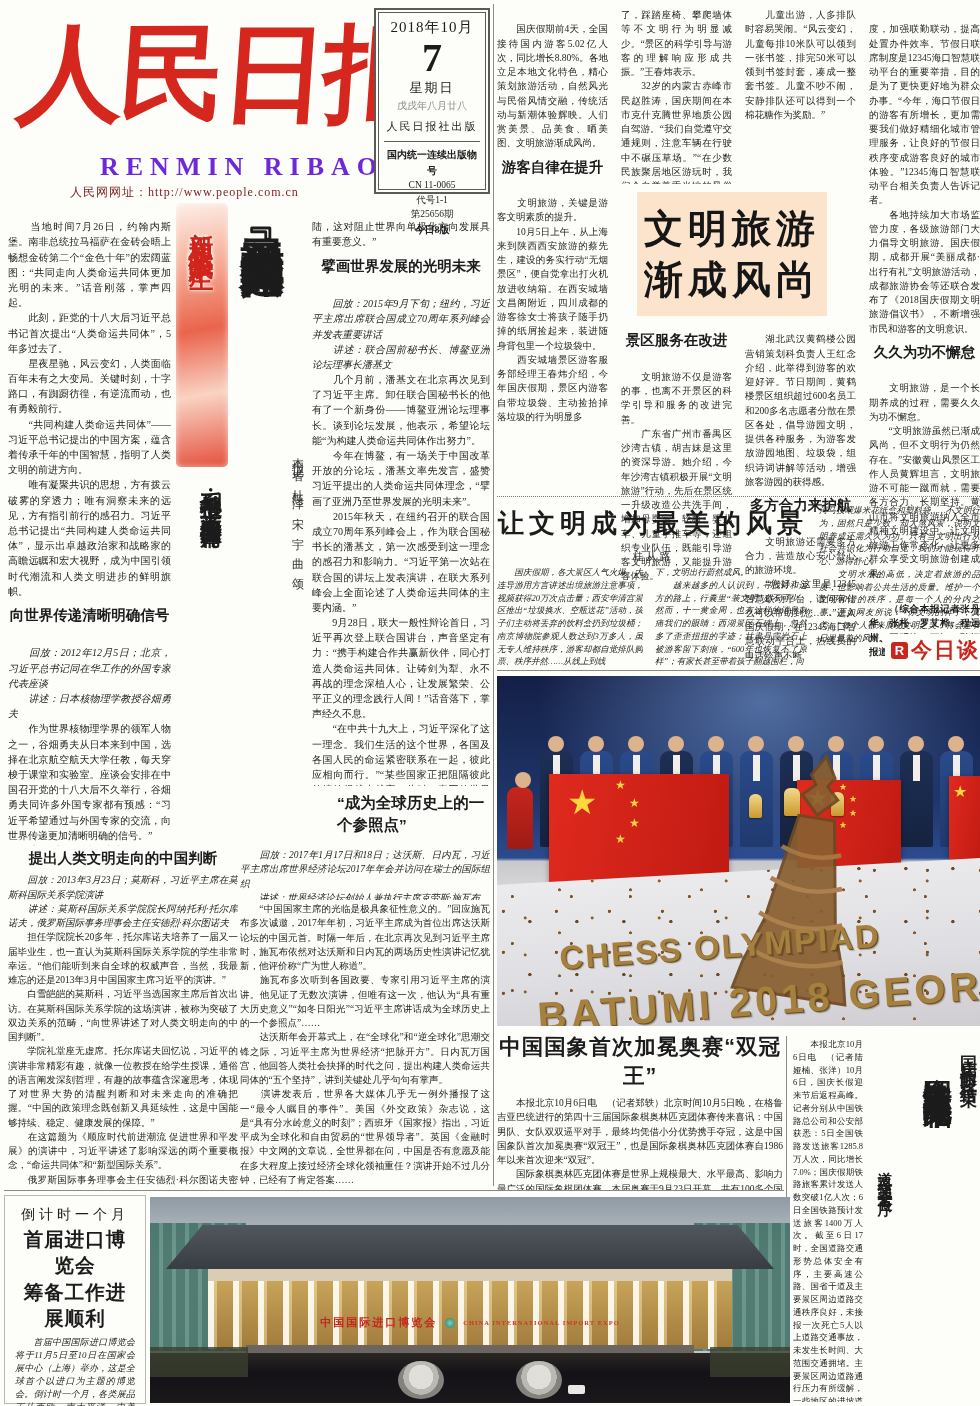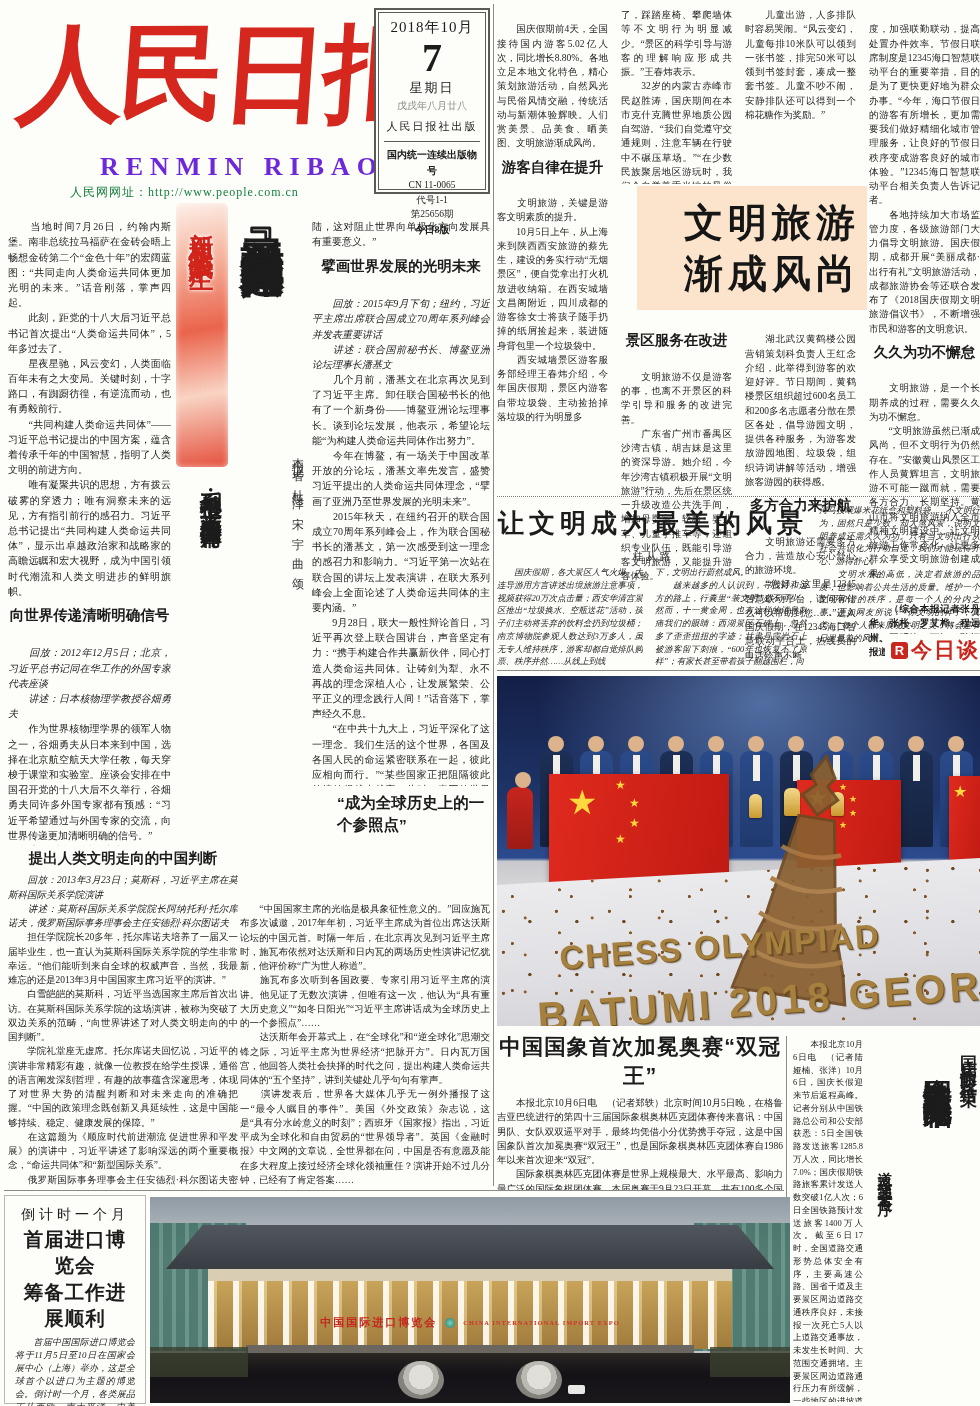--- a/index.html
+++ b/index.html
@@ -13,21 +13,21 @@
   .b85{font-size:8.5px;line-height:1.5;}
   .kai{font-style:italic;}
   .sans{font-family:"Liberation Sans","DejaVu Sans",sans-serif;}
   .hsec{font-family:"Liberation Sans","DejaVu Sans",sans-serif;font-weight:bold;
         font-size:14.5px;text-align:center;line-height:1.2;margin:8px 0 6px 0;}
   .rule{background:#8a8a86;}
   
   .mast-title{font-weight:900;font-size:106px;line-height:1;color:#d5271d;
               letter-spacing:-4px;transform:skewX(-4deg);}
   .mast-latin{font-weight:bold;font-size:26px;letter-spacing:7px;color:#6d28d9;}
-  .mast-url{font-size:12px;color:#15803d;letter-spacing:1px;}
+  .mast-url{font-size:12px;color:#7f1d1d;letter-spacing:1px;}
   .datebox{border:2px solid #5a5a56;outline:1px solid #5a5a56;outline-offset:-5px;
            text-align:center;background:#fdfdfa;padding-top:8px;box-sizing:border-box;}
   .datebox .ym{font-size:15px;letter-spacing:1px;}
   .datebox .day{font-size:40px;font-weight:bold;line-height:1.05;}
   .datebox .wd{font-size:13px;letter-spacing:2px;}
   .datebox .lunar{font-size:10px;color:#8b8b87;margin-top:2px;}
   .datebox .pub{font-size:11px;letter-spacing:2px;margin-top:6px;}
   .datebox .meta{border-top:1px solid #5a5a56;margin:7px 8px 0 8px;padding-top:5px;
                  font-size:9.5px;line-height:1.55;}
   .datebox .meta .bold{font-weight:bold;font-size:10px;}
@@ -172,20 +172,22 @@
     <span>　　几个月前，潘基文在北京再次见到了习近平主席。卸任联合国秘书长的他有了一个新身份——博鳌亚洲论坛理事长。谈到论坛发展，他表示，希望论坛能“为构建人类命运共同体作出努力”。
 　　今年在博鳌，有一场关于中国改革开放的分论坛，潘基文率先发言，盛赞习近平提出的人类命运共同体理念，“擘画了亚洲乃至世界发展的光明未来”。
 　　2015年秋天，在纽约召开的联合国成立70周年系列峰会上，作为联合国秘书长的潘基文，第一次感受到这一理念的感召力和影响力。“习近平第一次站在联合国的讲坛上发表演讲，在联大系列峰会上全面论述了人类命运共同体的主要内涵。”
 　　9月28日，联大一般性辩论首日，习近平再次登上联合国讲台，声音坚定有力：“携手构建合作共赢新伙伴，同心打造人类命运共同体。让铸剑为犁、永不再战的理念深植人心，让发展繁荣、公平正义的理念践行人间！”话音落下，掌声经久不息。
 　　“在中共十九大上，习近平深化了这一理念。我们生活的这个世界，各国及各国人民的命运紧密联系在一起，彼此应相向而行。”“某些国家正把阻隔彼此的墙筑得越来越高。此时，真正的世界领袖应推动互联互通，是造桥而非拆桥。”
 　　随着同中国接触日益增多，对中国观察日渐深入，潘基文致辞提到命运共同体的次数也越来越多。他说：“人类命运共同体的理念鼓舞人心，能改善国际治理体系，让各国更好地应对目前面临的困难和挑战。”
 　　大道行思，取则行远。2017年2月10日，构建人类命运共同体理念写入联合国决议；3月17日，载入安理会决议；3月23日，载入联合国人权理事会决议……思想的光芒绽放，时代的价值永恒。</span>
   </div>
 
   <div class="abs qhead" style="left:337px;top:792px;width:153px;">“成为全球历史上的一个参照点”</div>
+  <div class="abs b95 jtx kai" style="left:240px;top:848px;width:250px;height:52px;">　　回放：2017年1月17日和18日；达沃斯、日内瓦，习近平主席出席世界经济论坛2017年年会并访问在瑞士的国际组织
+　　讲述：世界经济论坛创始人兼执行主席克劳斯·施瓦布</div>
   <div class="abs b95 jtx" style="left:240px;top:902px;width:250px;height:284px;">　　“中国国家主席的光临是极具象征性意义的。”回应施瓦布多次诚邀，2017年年初，习近平主席成为首位出席达沃斯论坛的中国元首。时隔一年后，在北京再次见到习近平主席时，施瓦布依然对达沃斯和日内瓦的两场历史性演讲记忆犹新，他评价称“广为世人称道”。
 　　施瓦布多次听到各国政要、专家引用习近平主席的演讲。他见证了无数次演讲，但唯有这一次，他认为“具有重大历史意义”“如冬日阳光”“习近平主席讲话成为全球历史上的一个参照点”……
 　　达沃斯年会开幕式上，在“全球化”和“逆全球化”思潮交锋之际，习近平主席为世界经济“把脉开方”。日内瓦万国宫，他回答人类社会抉择的时代之问，提出构建人类命运共同体的“五个坚持”，讲到关键处几乎句句有掌声。
 　　演讲发表后，世界各大媒体几乎无一例外播报了这一“最令人瞩目的事件”。美国《外交政策》杂志说，这是“具有分水岭意义的时刻”；西班牙《国家报》指出，习近平成为全球化和自由贸易的“世界领导者”。英国《金融时报》中文网的文章说，全世界都在问，中国是否有意愿及能在多大程度上接过经济全球化领袖重任？演讲开始不过几分钟，已经有了肯定答案……
 　　时代大潮奔涌，2018年，达沃斯再次选择中国方案，将“在分化的世界中打造共同命运”确定为今年论坛的主题。施瓦布强调，希望可以继续宣扬习近平主席“共同构建人类命运共同体”的主张，“习近平主席在达沃斯的演讲是中国与世界关系的重要转折点”。</div>
 
   <div class="abs b95 jtx" style="left:497px;top:8px;width:111px;height:650px;">
     <span>　　国庆假期前4天，全国接待国内游客5.02亿人次，同比增长8.80%。各地立足本地文化特色，精心策划旅游活动，自然风光与民俗风情交融，传统活动与新潮体验辉映。人们赏美景、品美食、晒美图、文明旅游渐成风尚。</span>
     <div class="hsec">游客自律在提升</div>
     <span>　　文明旅游，关键是游客文明素质的提升。
@@ -209,21 +211,21 @@
   </div>
   <div class="abs b95 jtx" style="left:869px;top:8px;width:111px;height:650px;">
     <span>度，加强联勤联动，提高处置办件效率。节假日联席制度是12345海口智慧联动平台的重要举措，目的是为了更快更好地为群众办事。“今年，海口节假日的游客有所增长，更加需要我们做好精细化城市管理服务，让良好的节假日秩序变成游客良好的城市体验。”12345海口智慧联动平台相关负责人告诉记者。
 　　各地持续加大市场监管力度，各级旅游部门大力倡导文明旅游。国庆假期，成都开展“美丽成都·出行有礼”文明旅游活动，成都旅游协会等还联合发布了《2018国庆假期文明旅游倡议书》，不断增强市民和游客的文明意识。</span>
     <div class="hsec">久久为功不懈怠</div>
     <span>　　文明旅游，是一个长期养成的过程，需要久久为功不懈怠。
 　　“文明旅游虽然已渐成风尚，但不文明行为仍然存在。”安徽黄山风景区工作人员黄辉坦言，文明旅游不可能一蹴而就，需要各方合力、长期坚持。黄山市将文明旅游纳入全市精神文明建设中，让文明旅游工作常态化，让更多群众享受文明旅游创建成果。</span>
   </div>
   <div class="abs b95 jtx" style="left:869px;top:602px;width:111px;height:56px;background:#fdfdfa;font-weight:bold;">　　（综合本报记者张丹华、张枨、罗艾桦、程远州、王明峰、丁汀、孙振报道）</div>
 
-  <div class="abs peachbox" style="left:637px;top:186px;width:190px;height:124px;padding-left:40px;">
+  <div class="abs peachbox" style="left:637px;top:192px;width:190px;height:124px;">
     <div class="t jtx" style="white-space:pre-line;text-align:center;">文明旅游
 渐成风尚</div>
   </div>
 
   <div class="abs dotline" style="left:497px;top:496px;width:483px;height:0;"></div>
   <div class="abs" style="left:497px;top:502px;width:483px;height:168px;">
     <div class="com-head" style="position:absolute;left:0;top:4px;width:312px;">让文明成为最美的风景</div>
     <div class="com-by" style="position:absolute;left:0;top:44px;width:312px;">桂从路</div>
     <div class="abs b85 jtx kai" style="left:0;top:64px;width:146px;height:102px;">　　国庆假期，各大景区人气火爆。大连导游用方言讲述出境旅游注意事项，视频获得20万次点击量；西安华清宫景区推出“垃圾换水、空瓶送花”活动，孩子们主动将丢弃的饮料盒扔到垃圾桶；南京博物院参观人数达到3万多人，虽无专人维持秩序，游客却都自觉排队购票、秩序井然……从线上到线</div>
     <div class="abs b85 jtx kai" style="left:158px;top:64px;width:152px;height:102px;">下，文明出行蔚然成风。

